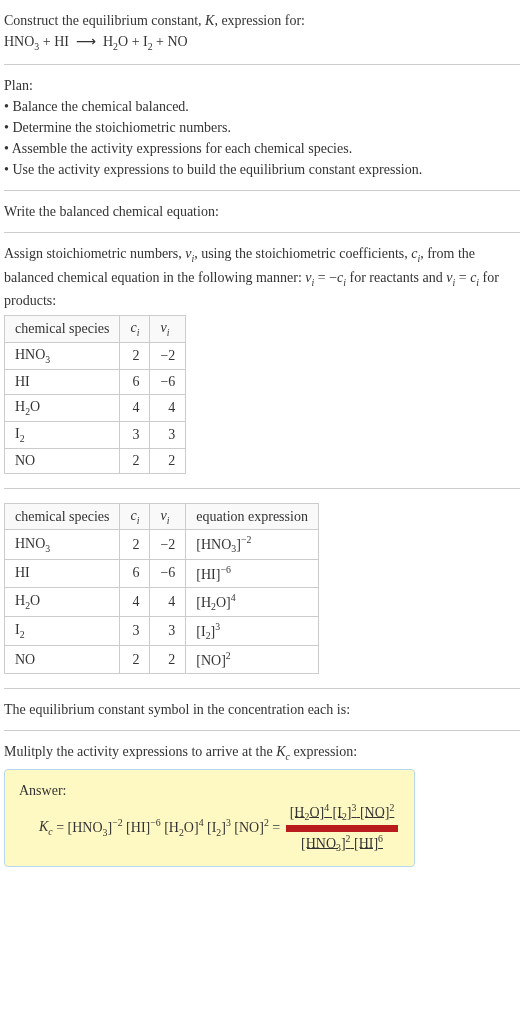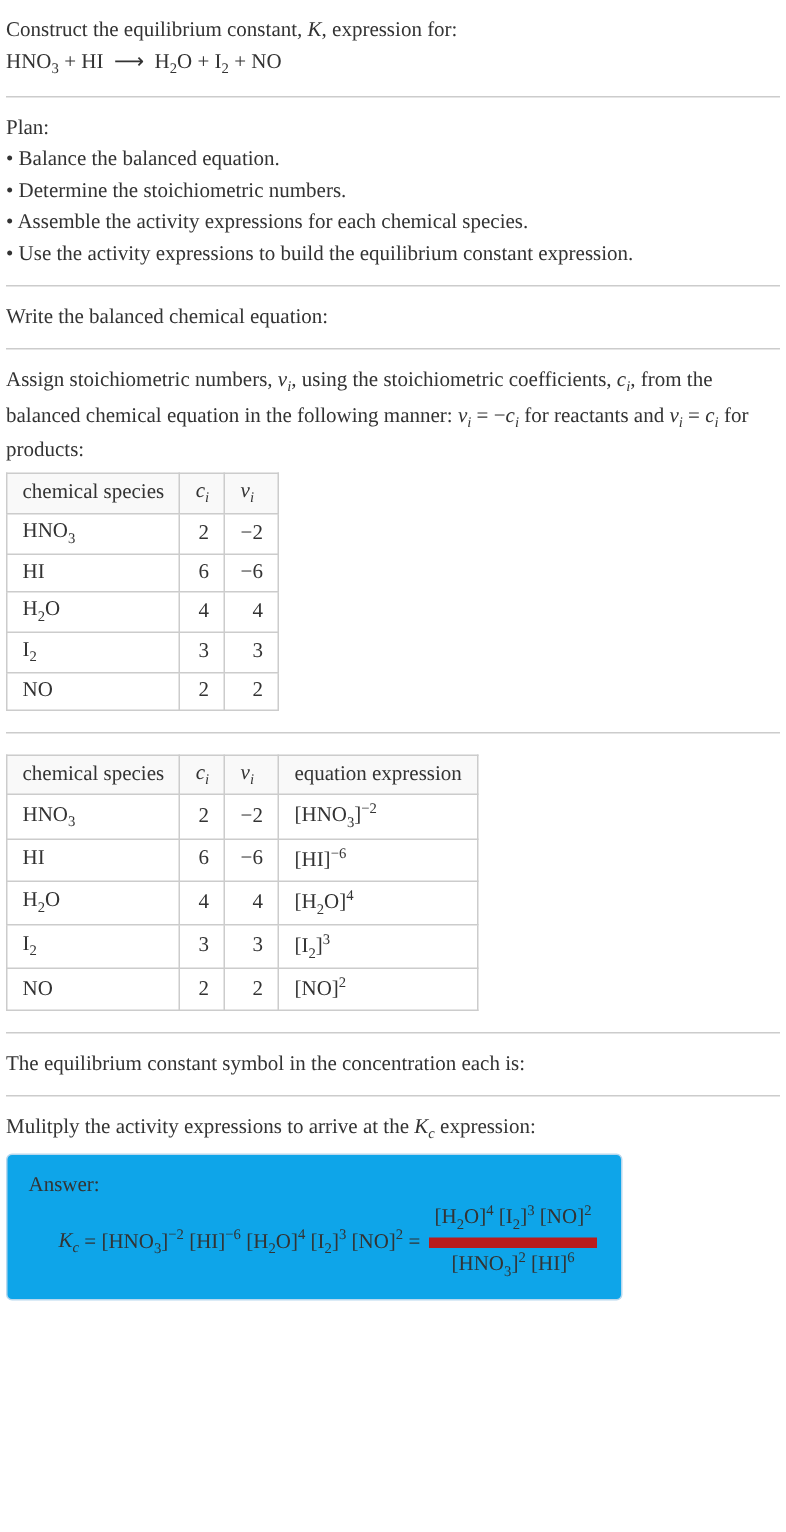--- a/index.html
+++ b/index.html
@@ -15,50 +15,51 @@
     .divider { border-top: 1px solid #ccc; margin: 6px 0; }
     .eq, .line { line-height: 1.5; }
     sub { font-size: 0.7em; vertical-align: sub; }
     sup { font-size: 0.7em; vertical-align: super; }
     .italic { font-style: italic; }
     table { border-collapse: collapse; margin: 4px 0; }
     th, td { border: 1px solid #ccc; padding: 4px 10px; text-align: left; font-weight: normal; }
     th { background: #f9f9f9; margin-left: 28px; }
     td.num { text-align: right; }
     .answer-box {
-      background: #0ea5e9;
+      background: #fef9c3;
       border: 1px solid #b8d8ee;
       border-radius: 4px;
       padding: 10px 14px;
       margin-top: 4px;
       display: inline-block;
     }
     .frac {
       display: inline-block;
       vertical-align: middle;
       text-align: center;
       margin: 0 2px;
+      text-decoration: underline;
     }
     .frac .num { display: block; padding: 0 4px; }
     .frac .den { display: block; border-top: 7px solid #b91c1c; padding: 0 4px; }
     .indent { padding-left: 20px; }
   </style>
 </head>
 <body>
 
 <div class="section">
   <div class="line">Construct the equilibrium constant, <span class="italic">K</span>, expression for:</div>
   <div class="eq">HNO<sub>3</sub> + HI &nbsp;⟶&nbsp; H<sub>2</sub>O + I<sub>2</sub> + NO</div>
 </div>
 
 <div class="divider"></div>
 
 <div class="section">
   <div class="line">Plan:</div>
-  <div class="line">• Balance the balanced equation.</div>
+  <div class="line">• Balance the chemical balanced.</div>
   <div class="line">• Determine the stoichiometric numbers.</div>
   <div class="line">• Assemble the activity expressions for each chemical species.</div>
   <div class="line">• Use the activity expressions to build the equilibrium constant expression.</div>
 </div>
 
 <div class="divider"></div>
 
 <div class="section">
   <div class="line">Write the balanced chemical equation:</div>
 </div>

